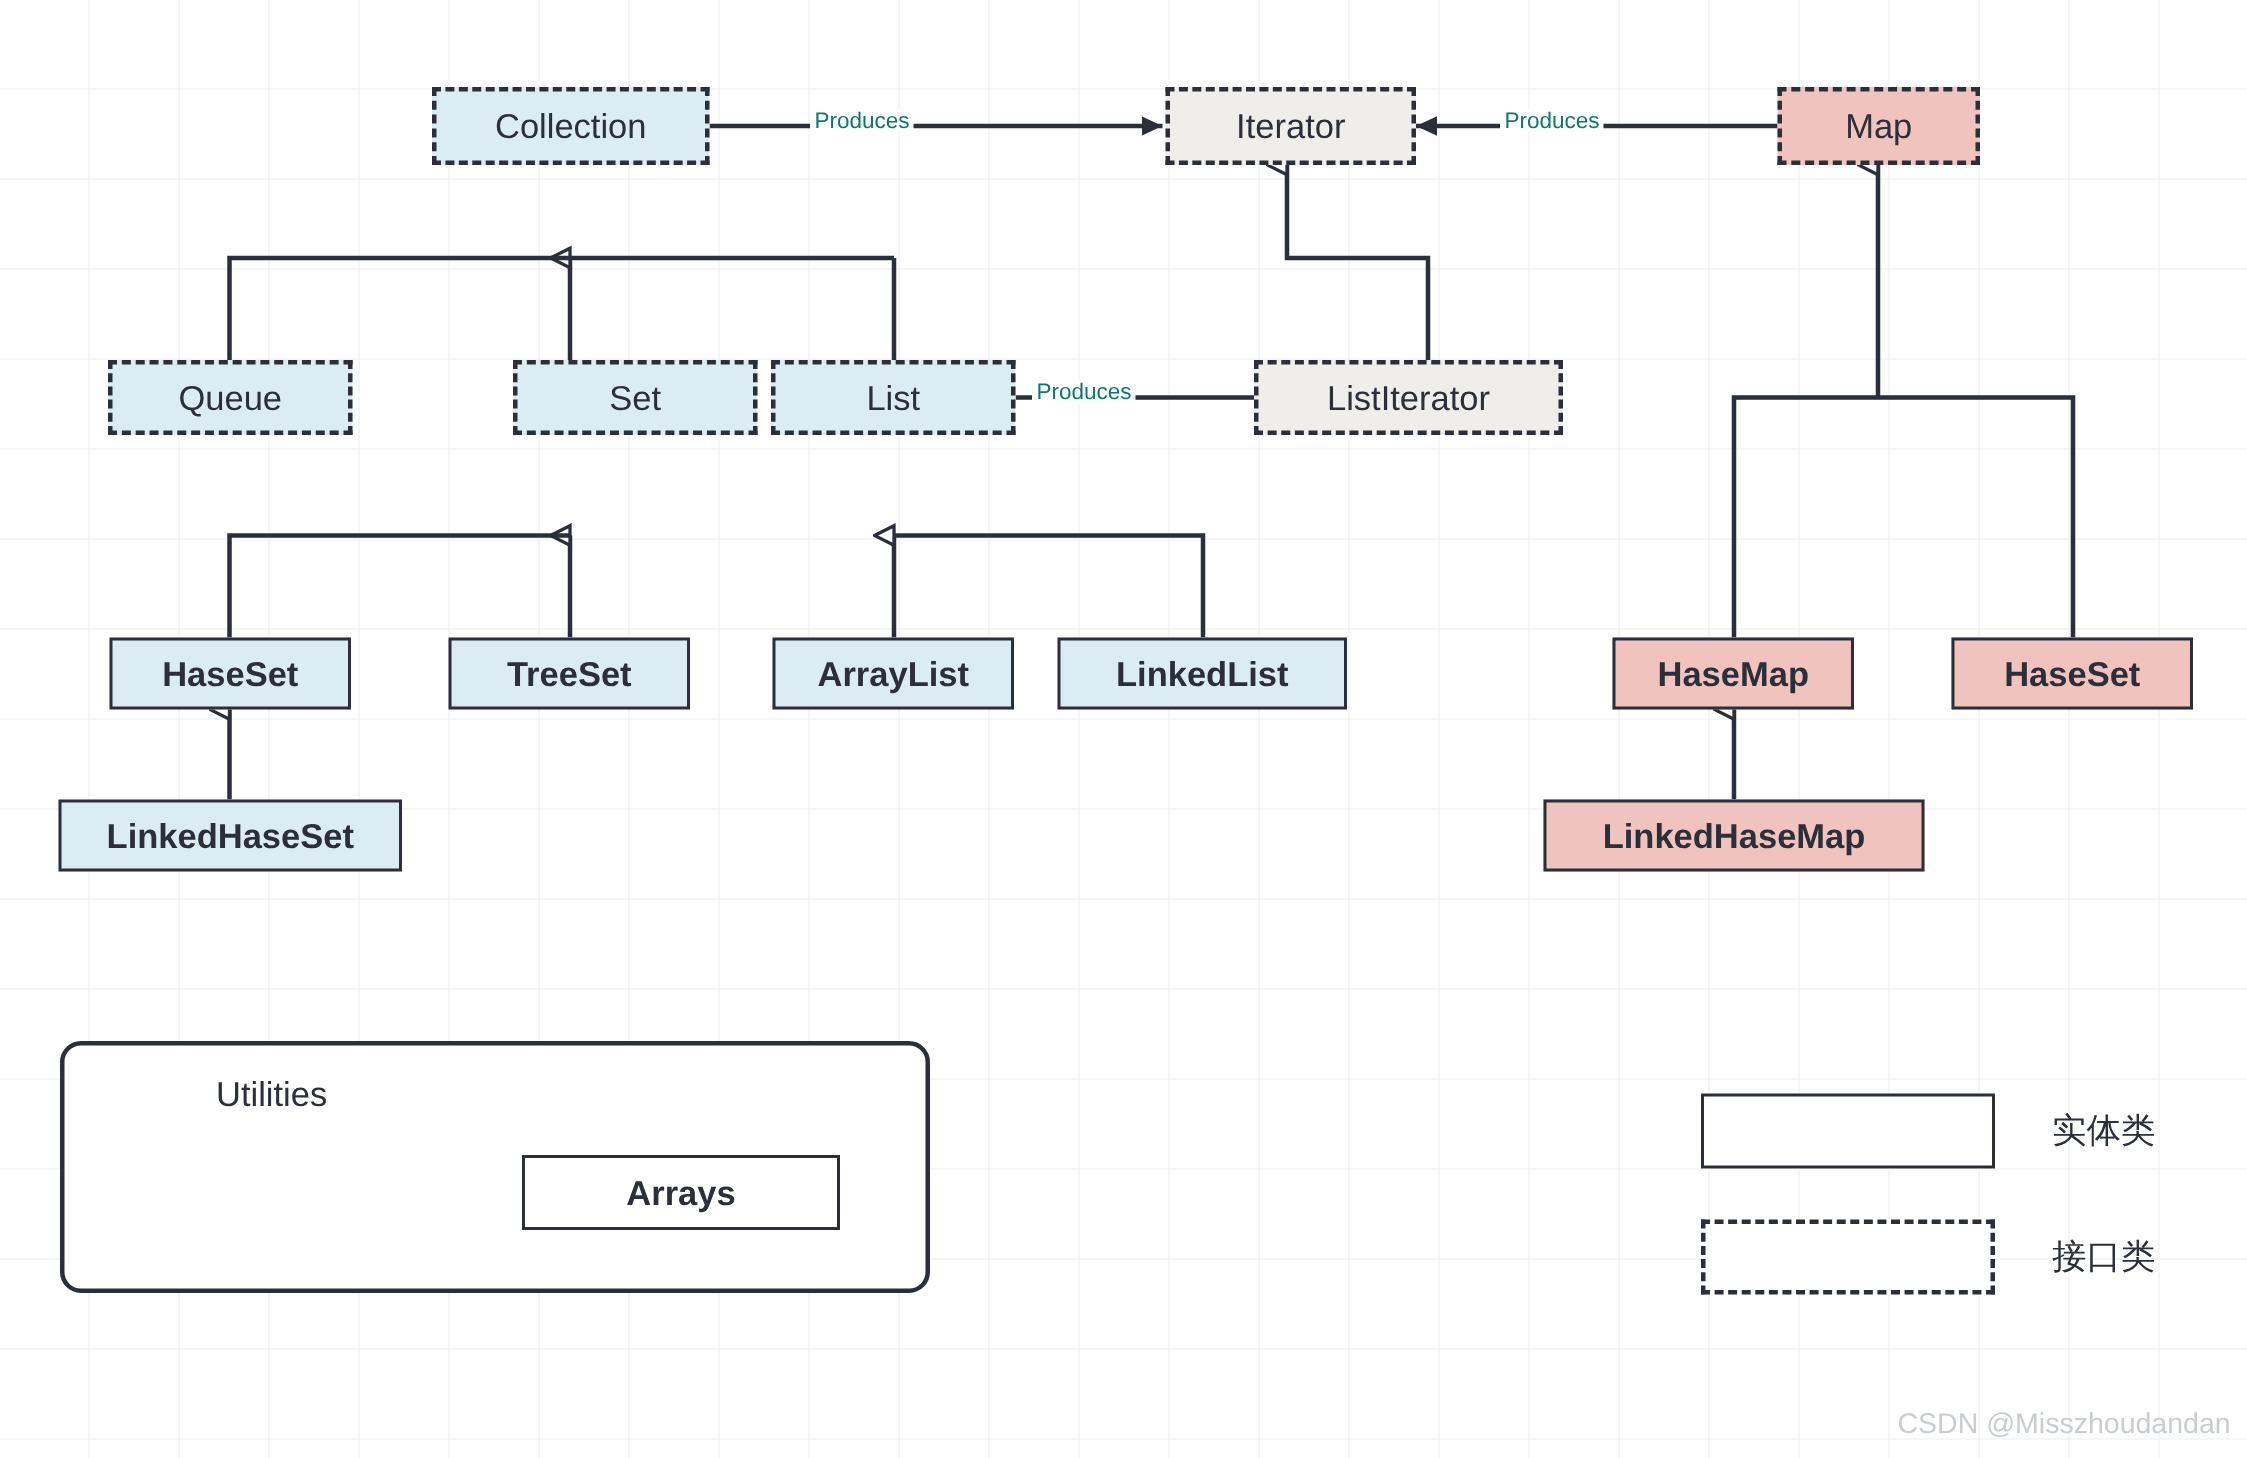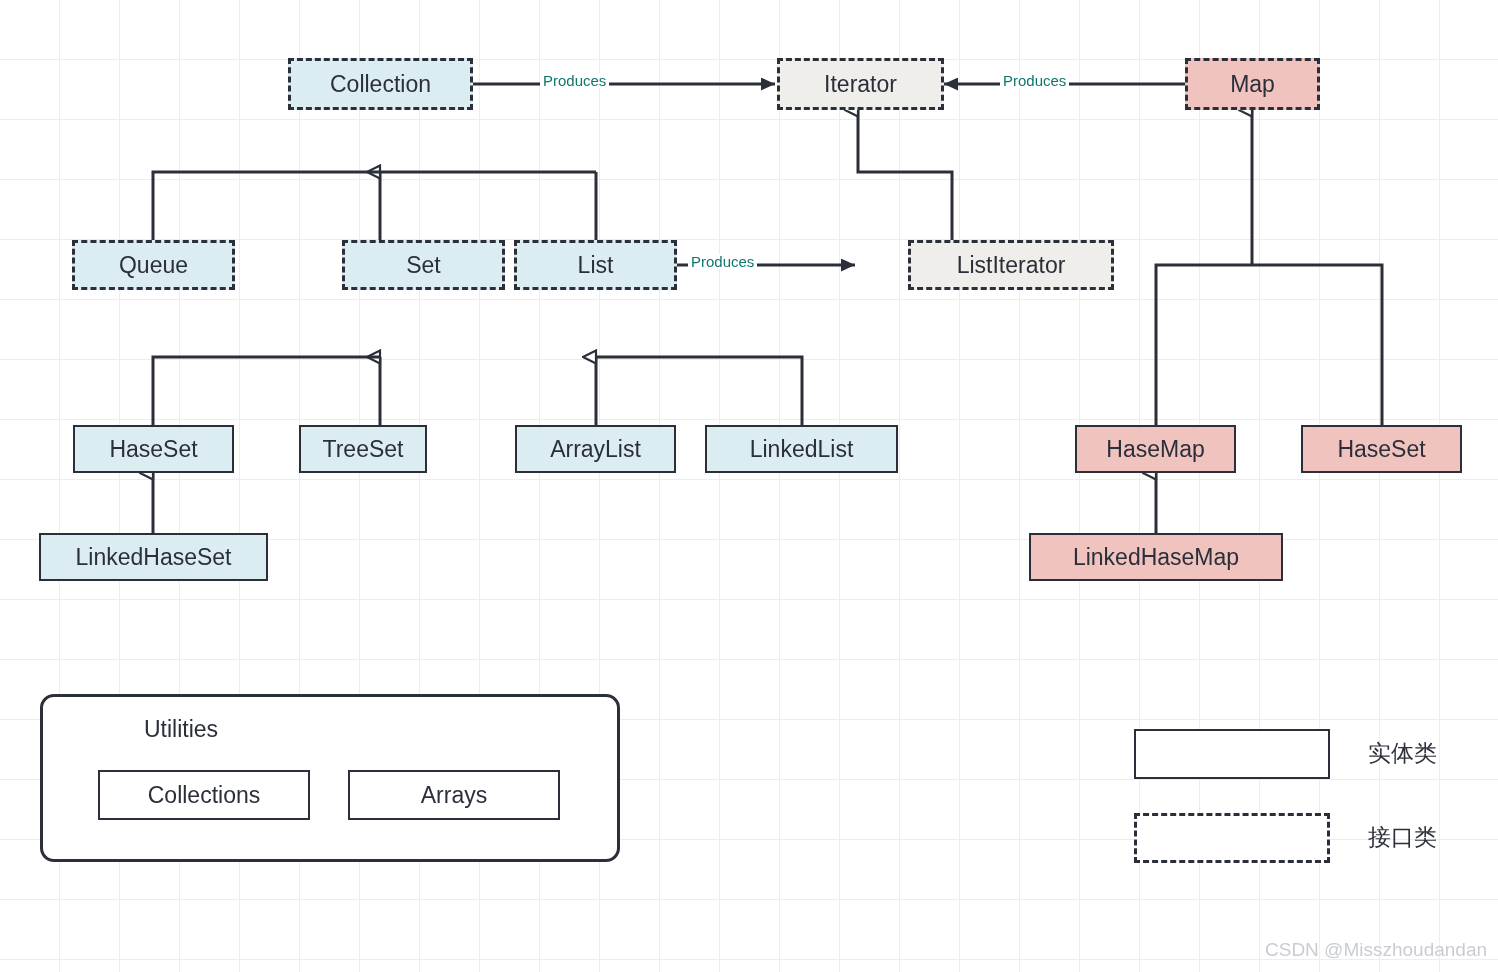--- a/index.html
+++ b/index.html
@@ -30,20 +30,21 @@
     font-size: 23px;
     line-height: 1;
     white-space: nowrap;
     z-index: 3;
   }
   .node.iface {
     border: 3px dashed #2b2f3a;
   }
   .node.entity {
     border: 2.5px solid #2b2f3a;
+    font-weight: bold;
   }
   .fill-blue  { background: #dcedf1; }
   .fill-pink  { background: #f0c3bf; }
   .fill-gray  { background: #f0eeeb; }
   .fill-white { background: #ffffff; }
 
   svg.wires {
     position: absolute;
     left: 0;
     top: 0;
@@ -178,29 +179,29 @@
   </div>
 
   <div class="node iface fill-blue" style="left:298px; top:240px; width:163px; height:50px;margin-left:44px;">
     <span>Set</span>
   </div>
 
   <div class="node iface fill-blue" style="left:514px; top:240px; width:163px; height:50px;">
     <span>List</span>
   </div>
 
-  <div class="node iface fill-gray" style="left:908px; top:240px; width:206px; height:50px;">
+  <div class="node iface fill-gray" style="left:836px; top:240px; width:206px; height:50px;">
     <span>ListIterator</span>
   </div>
 
   <div class="node entity fill-blue" style="left:73px; top:425px; width:161px; height:48px;">
     <span>HaseSet</span>
   </div>
 
-  <div class="node entity fill-blue" style="left:299px; top:425px; width:128px; height:48px;">
+  <div class="node entity fill-blue" style="left:299px; top:425px; width:161px; height:48px;">
     <span>TreeSet</span>
   </div>
 
   <div class="node entity fill-blue" style="left:515px; top:425px; width:161px; height:48px;">
     <span>ArrayList</span>
   </div>
 
   <div class="node entity fill-blue" style="left:705px; top:425px; width:193px; height:48px;">
     <span>LinkedList</span>
   </div>
@@ -217,23 +218,20 @@
     <span>LinkedHaseSet</span>
   </div>
 
   <div class="node entity fill-pink" style="left:1029px; top:533px; width:254px; height:48px;">
     <span>LinkedHaseMap</span>
   </div>
 
   <div class="group-box" style="left:40px; top:694px; width:580px; height:168px;"></div>
   <div class="group-title" style="left:144px; top:718px;">Utilities</div>
 
-  <div class="node entity fill-white" style="left:98px; top:770px; width:212px; height:50px; font-size:23px;">
-    <span>Collections</span>
-  </div>
 
   <div class="node entity fill-white" style="left:348px; top:770px; width:212px; height:50px; font-size:23px;">
     <span>Arrays</span>
   </div>
 
   <div class="legend-swatch solid" style="left:1134px; top:729px; width:196px; height:50px;"></div>
   <div class="legend-label" style="left:1368px; top:742px;">实体类</div>
 
   <div class="legend-swatch dashed" style="left:1134px; top:813px; width:196px; height:50px;"></div>
   <div class="legend-label" style="left:1368px; top:826px;">接口类</div>

